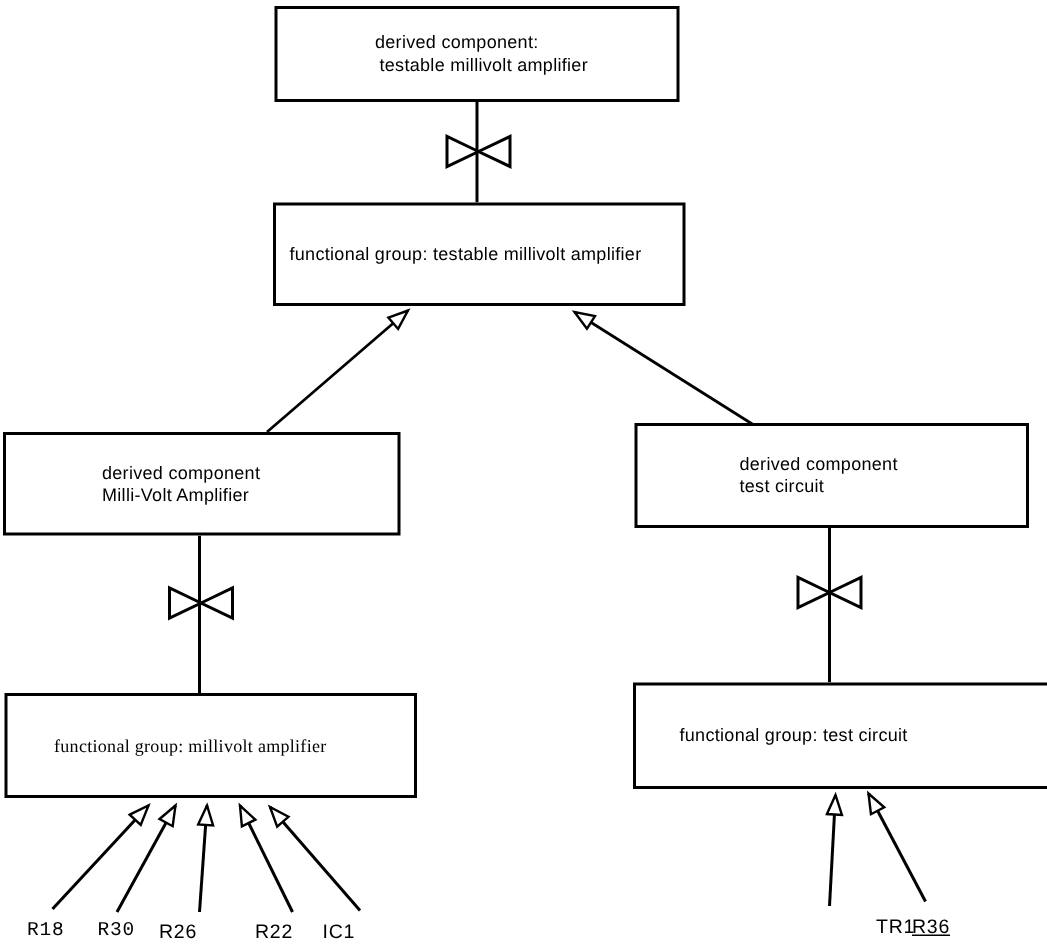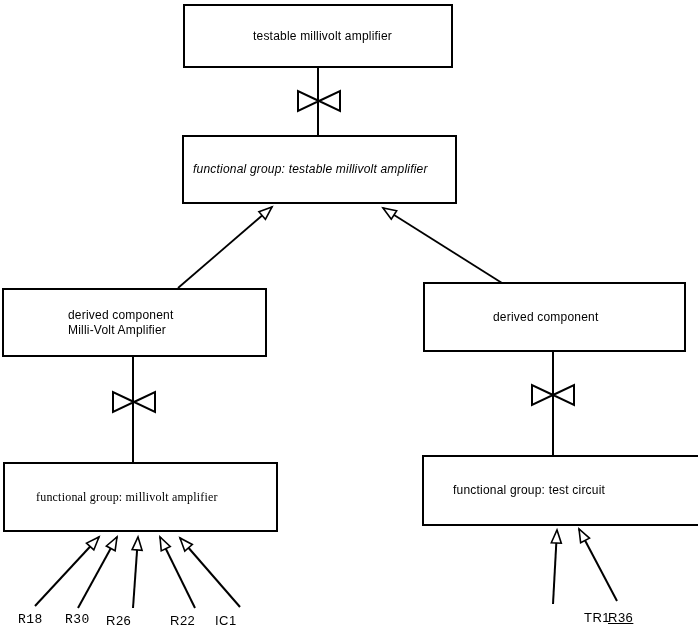--- a/index.html
+++ b/index.html
@@ -30,21 +30,21 @@
     background: #ffffff;
     display: flex;
     flex-direction: column;
     justify-content: center;
     font-size: 12px;
     line-height: 15px;
     letter-spacing: 0.2px;
     white-space: nowrap;
   }
   .box-derived-testable { left: 183px; top: 4px;   width: 270px; height: 64px; padding-left: 65px; }
-  .box-fg-testable      { left: 182px; top: 135px; width: 275px; height: 69px; padding-left: 9px; font-style: italic;  }
+  .box-fg-testable      { left: 182px; top: 135px; width: 275px; height: 69px; padding-left: 9px;  }
   .box-derived-mva      { left: 2px;   top: 288px; width: 265px; height: 69px; padding-left: 64px; }
   .box-fg-mva           { left: 3px;   top: 462px; width: 275px; height: 70px; padding-left: 31px; font-family: Liberation Serif, serif; }
   .box-derived-tc       { left: 423px; top: 282px; width: 263px; height: 70px; padding-left: 68px; }
   .box-fg-tc            { left: 422px; top: 455px; width: 298px; height: 71px; padding-left: 29px; }
   .indent2 { padding-left: 3px; }
   .leaf-label {
     position: absolute;
     font-size: 13px;
     line-height: 14px;
     letter-spacing: 0.5px;
@@ -94,38 +94,40 @@
     <line x1="78" y1="608" x2="117" y2="537" stroke="#000000" stroke-width="2" marker-end="url(#openArrow)"></line>
     <line x1="133" y1="608" x2="138" y2="537" stroke="#000000" stroke-width="2" marker-end="url(#openArrow)"></line>
     <line x1="195" y1="608" x2="160" y2="537" stroke="#000000" stroke-width="2" marker-end="url(#openArrow)"></line>
     <line x1="240" y1="607" x2="180" y2="538" stroke="#000000" stroke-width="2" marker-end="url(#openArrow)"></line>
 
     <line x1="553" y1="604" x2="557" y2="530" stroke="#000000" stroke-width="2" marker-end="url(#openArrow)"></line>
     <line x1="617" y1="601" x2="579" y2="529" stroke="#000000" stroke-width="2" marker-end="url(#openArrow)"></line>
   </svg>
 
   <div class="node-box box-derived-testable">
+    <div>derived component:</div>
     <div class="indent2">testable millivolt amplifier</div>
   </div>
 
   <div class="node-box box-fg-testable">
     <div>functional group: testable millivolt amplifier</div>
   </div>
 
   <div class="node-box box-derived-mva">
     <div>derived component</div>
     <div>Milli-Volt Amplifier</div>
   </div>
 
   <div class="node-box box-fg-mva">
     <div>functional group: millivolt amplifier</div>
   </div>
 
   <div class="node-box box-derived-tc">
     <div>derived component</div>
+    <div>test circuit</div>
   </div>
 
   <div class="node-box box-fg-tc">
     <div>functional group: test circuit</div>
   </div>
 
   <div class="leaf-label lbl-r18">R18</div>
   <div class="leaf-label lbl-r30">R30</div>
   <div class="leaf-label lbl-r26">R26</div>
   <div class="leaf-label lbl-r22">R22</div>

